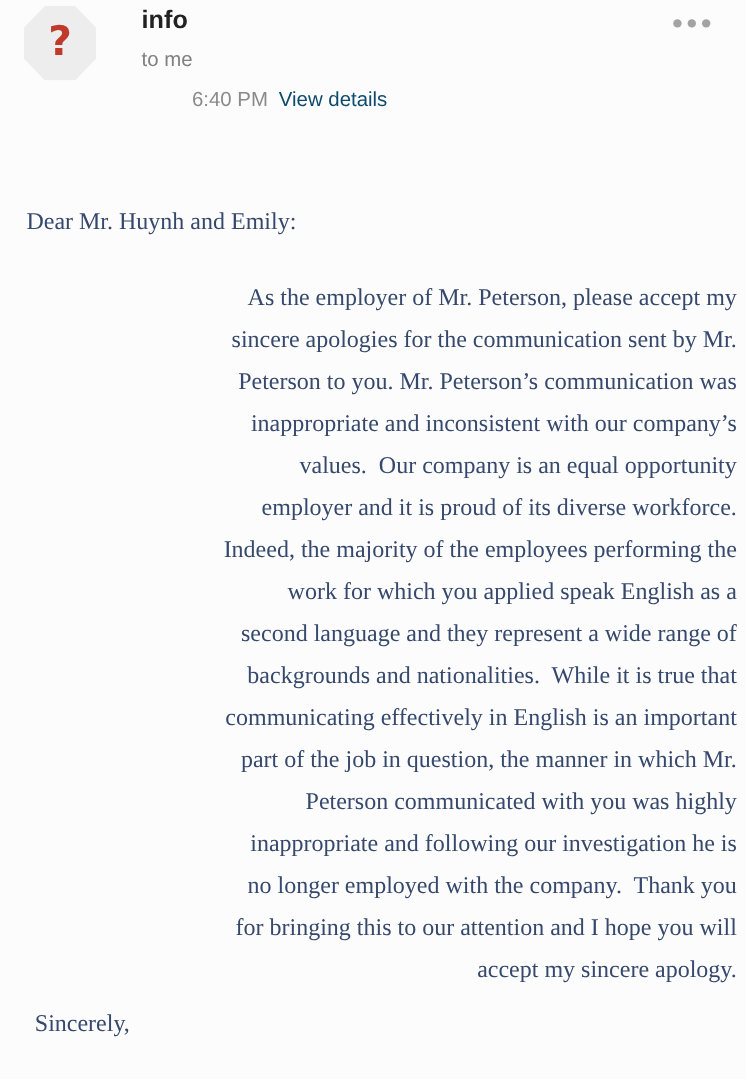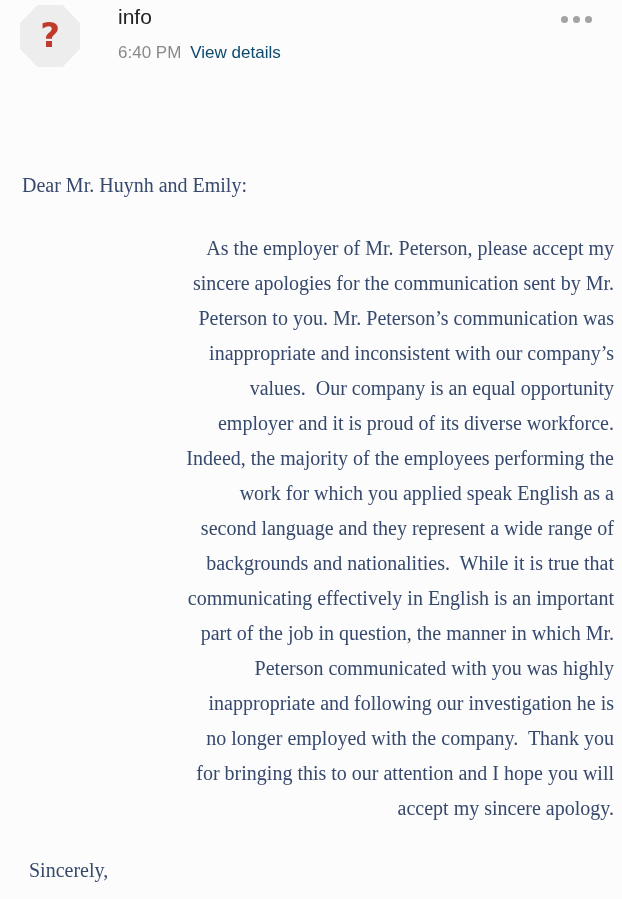--- a/index.html
+++ b/index.html
@@ -31,39 +31,39 @@
     color: #c03a2b;
     line-height: 1;
     transform: translateY(-1px);
   }
   .header-info {
     position: absolute;
     left: 118px; top: 4px;
   }
   .sender {
     font-size: 21px;
-    font-weight: normal;
+    font-weight: bold;
     color: #222222;
     line-height: 26px;
   }
   .recipient {
     margin-top: 9px;
     font-size: 17px;
     color: #808080;
     line-height: 21px;
   }
   .time-row {
     margin-top: 12px;
     font-size: 17px;
     line-height: 21px;
     display: flex;
     gap: 9px;
     align-items: baseline;
   }
-  .timestamp { color: #8a8a8a; }
+  .timestamp { color: #8a8a8a; margin-left: 42px; }
   .view-details {
     color: #0c4a6e;
     cursor: pointer;
     text-decoration: none;
   }
   .more-options {
     position: absolute;
     right: 26px; top: 12px;
     display: flex;
     gap: 5px;
@@ -85,36 +85,37 @@
     font-size: 20px;
     line-height: 35px;
   }
   .greeting { white-space: pre-wrap; }
   .paragraph {
     margin-top: 28px;
     white-space: pre-wrap;
     text-align: right;
   }
   .closing {
-    margin-top: 27px;
+    margin-top: 10px;
     padding-left: 7px;
     white-space: pre-wrap;
   }
 </style>
 </head>
 <body>
 
 <div class="screen">
 
   <div class="avatar">
     <span class="avatar-glyph">?</span>
   </div>
 
   <div class="header-info">
     <div class="sender">info</div>
+    <div class="recipient">to me</div>
     <div class="time-row">
       <span class="timestamp">6:40 PM</span>
       <span class="view-details">View details</span>
     </div>
   </div>
 
   <div class="more-options">
     <span class="dot"></span>
     <span class="dot"></span>
     <span class="dot"></span>

